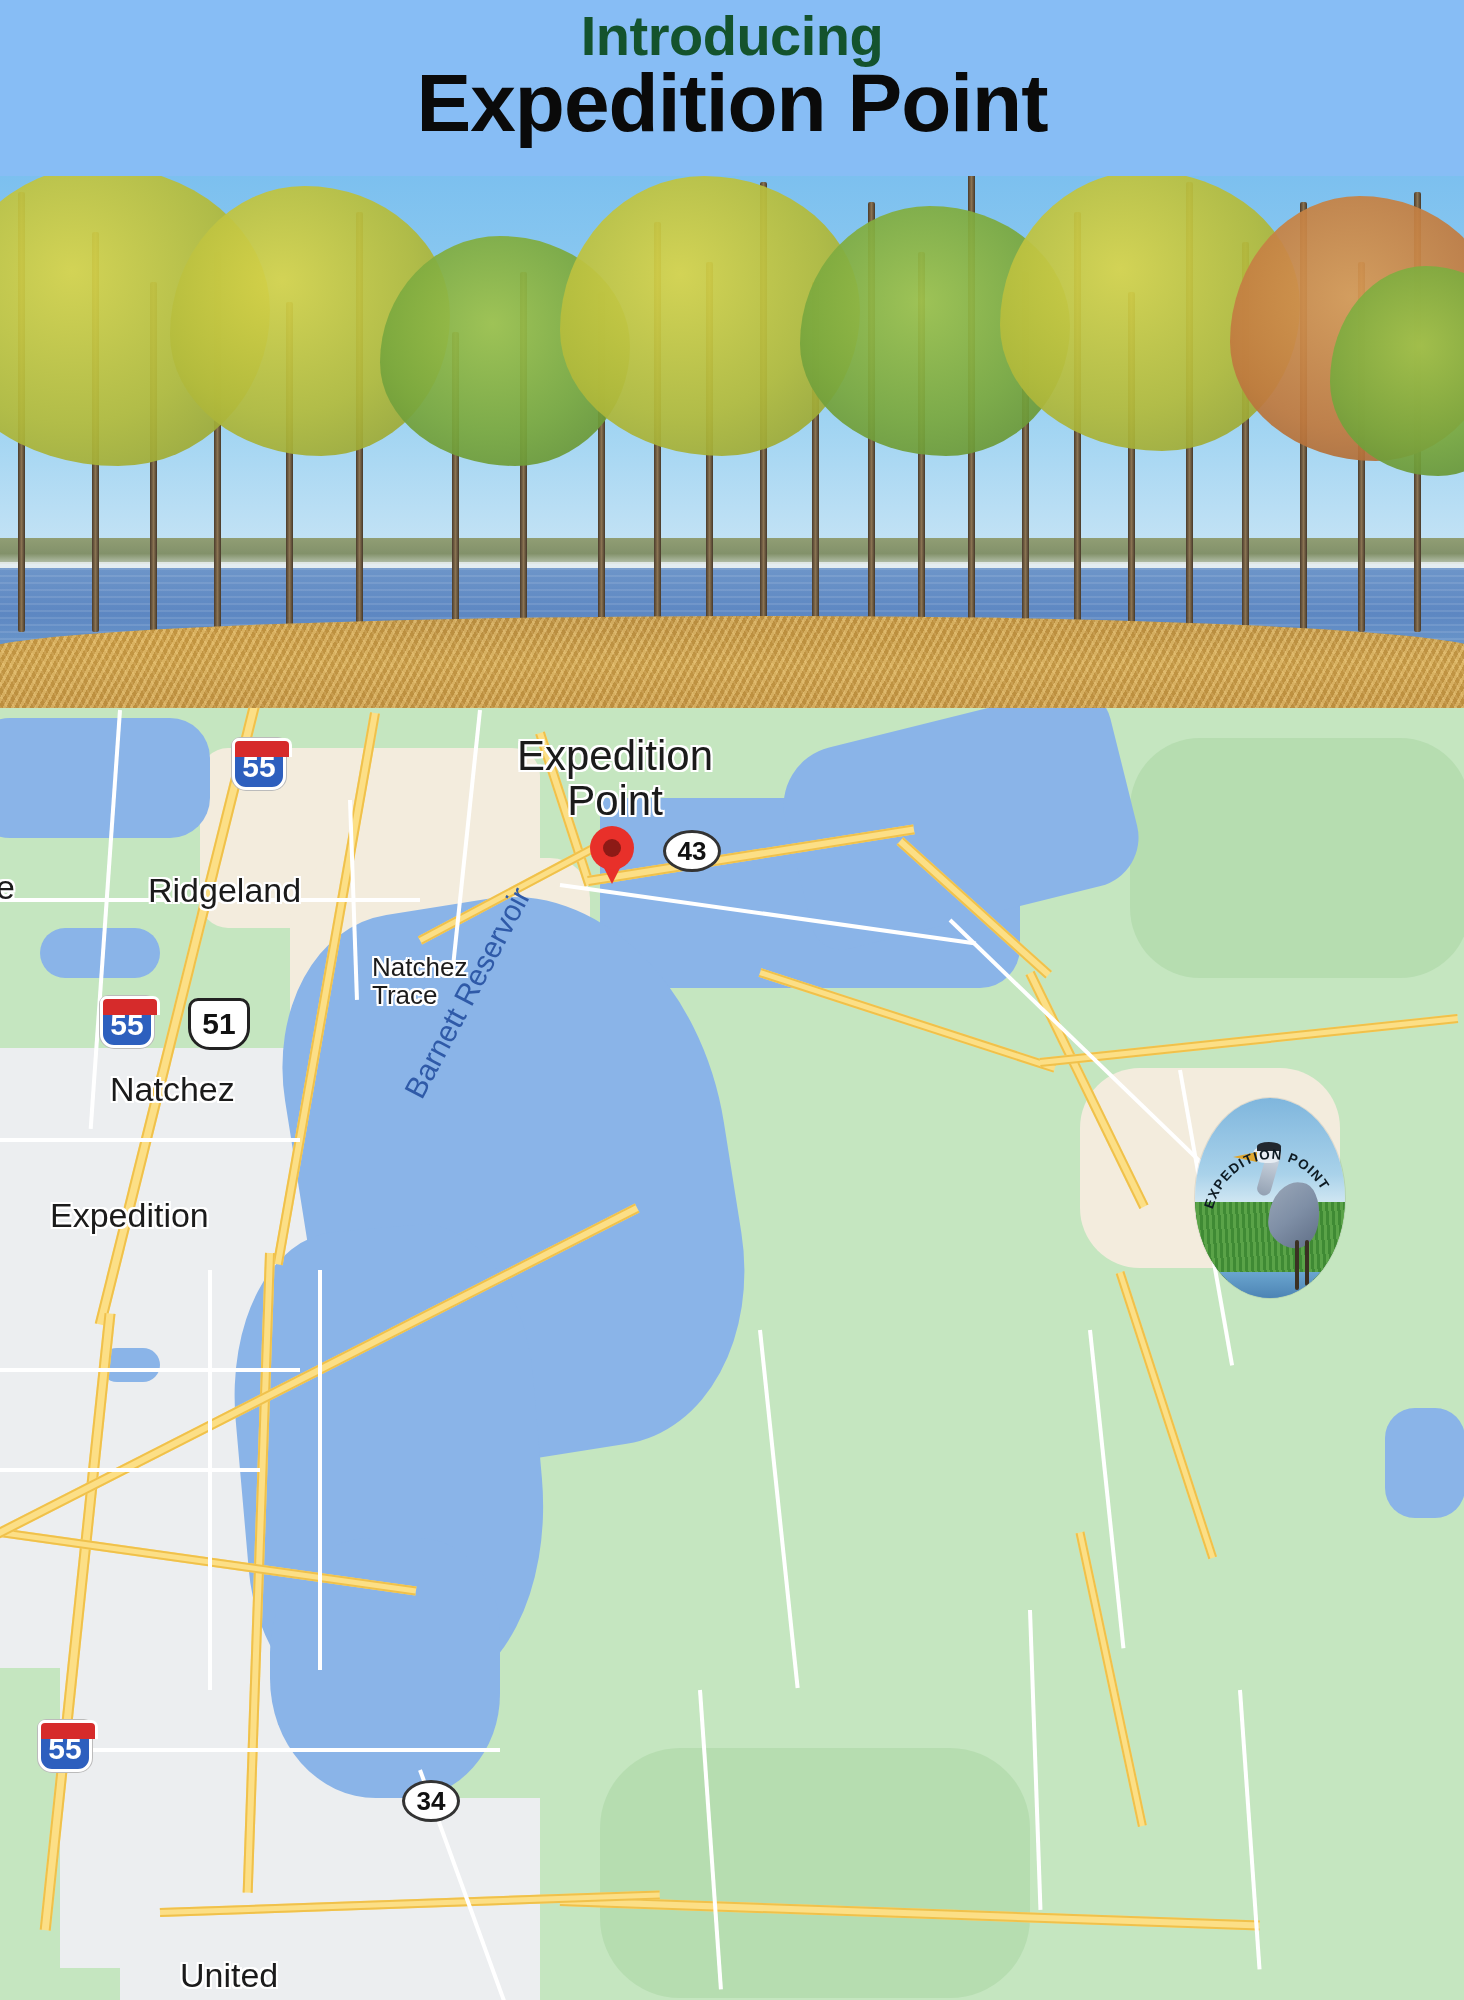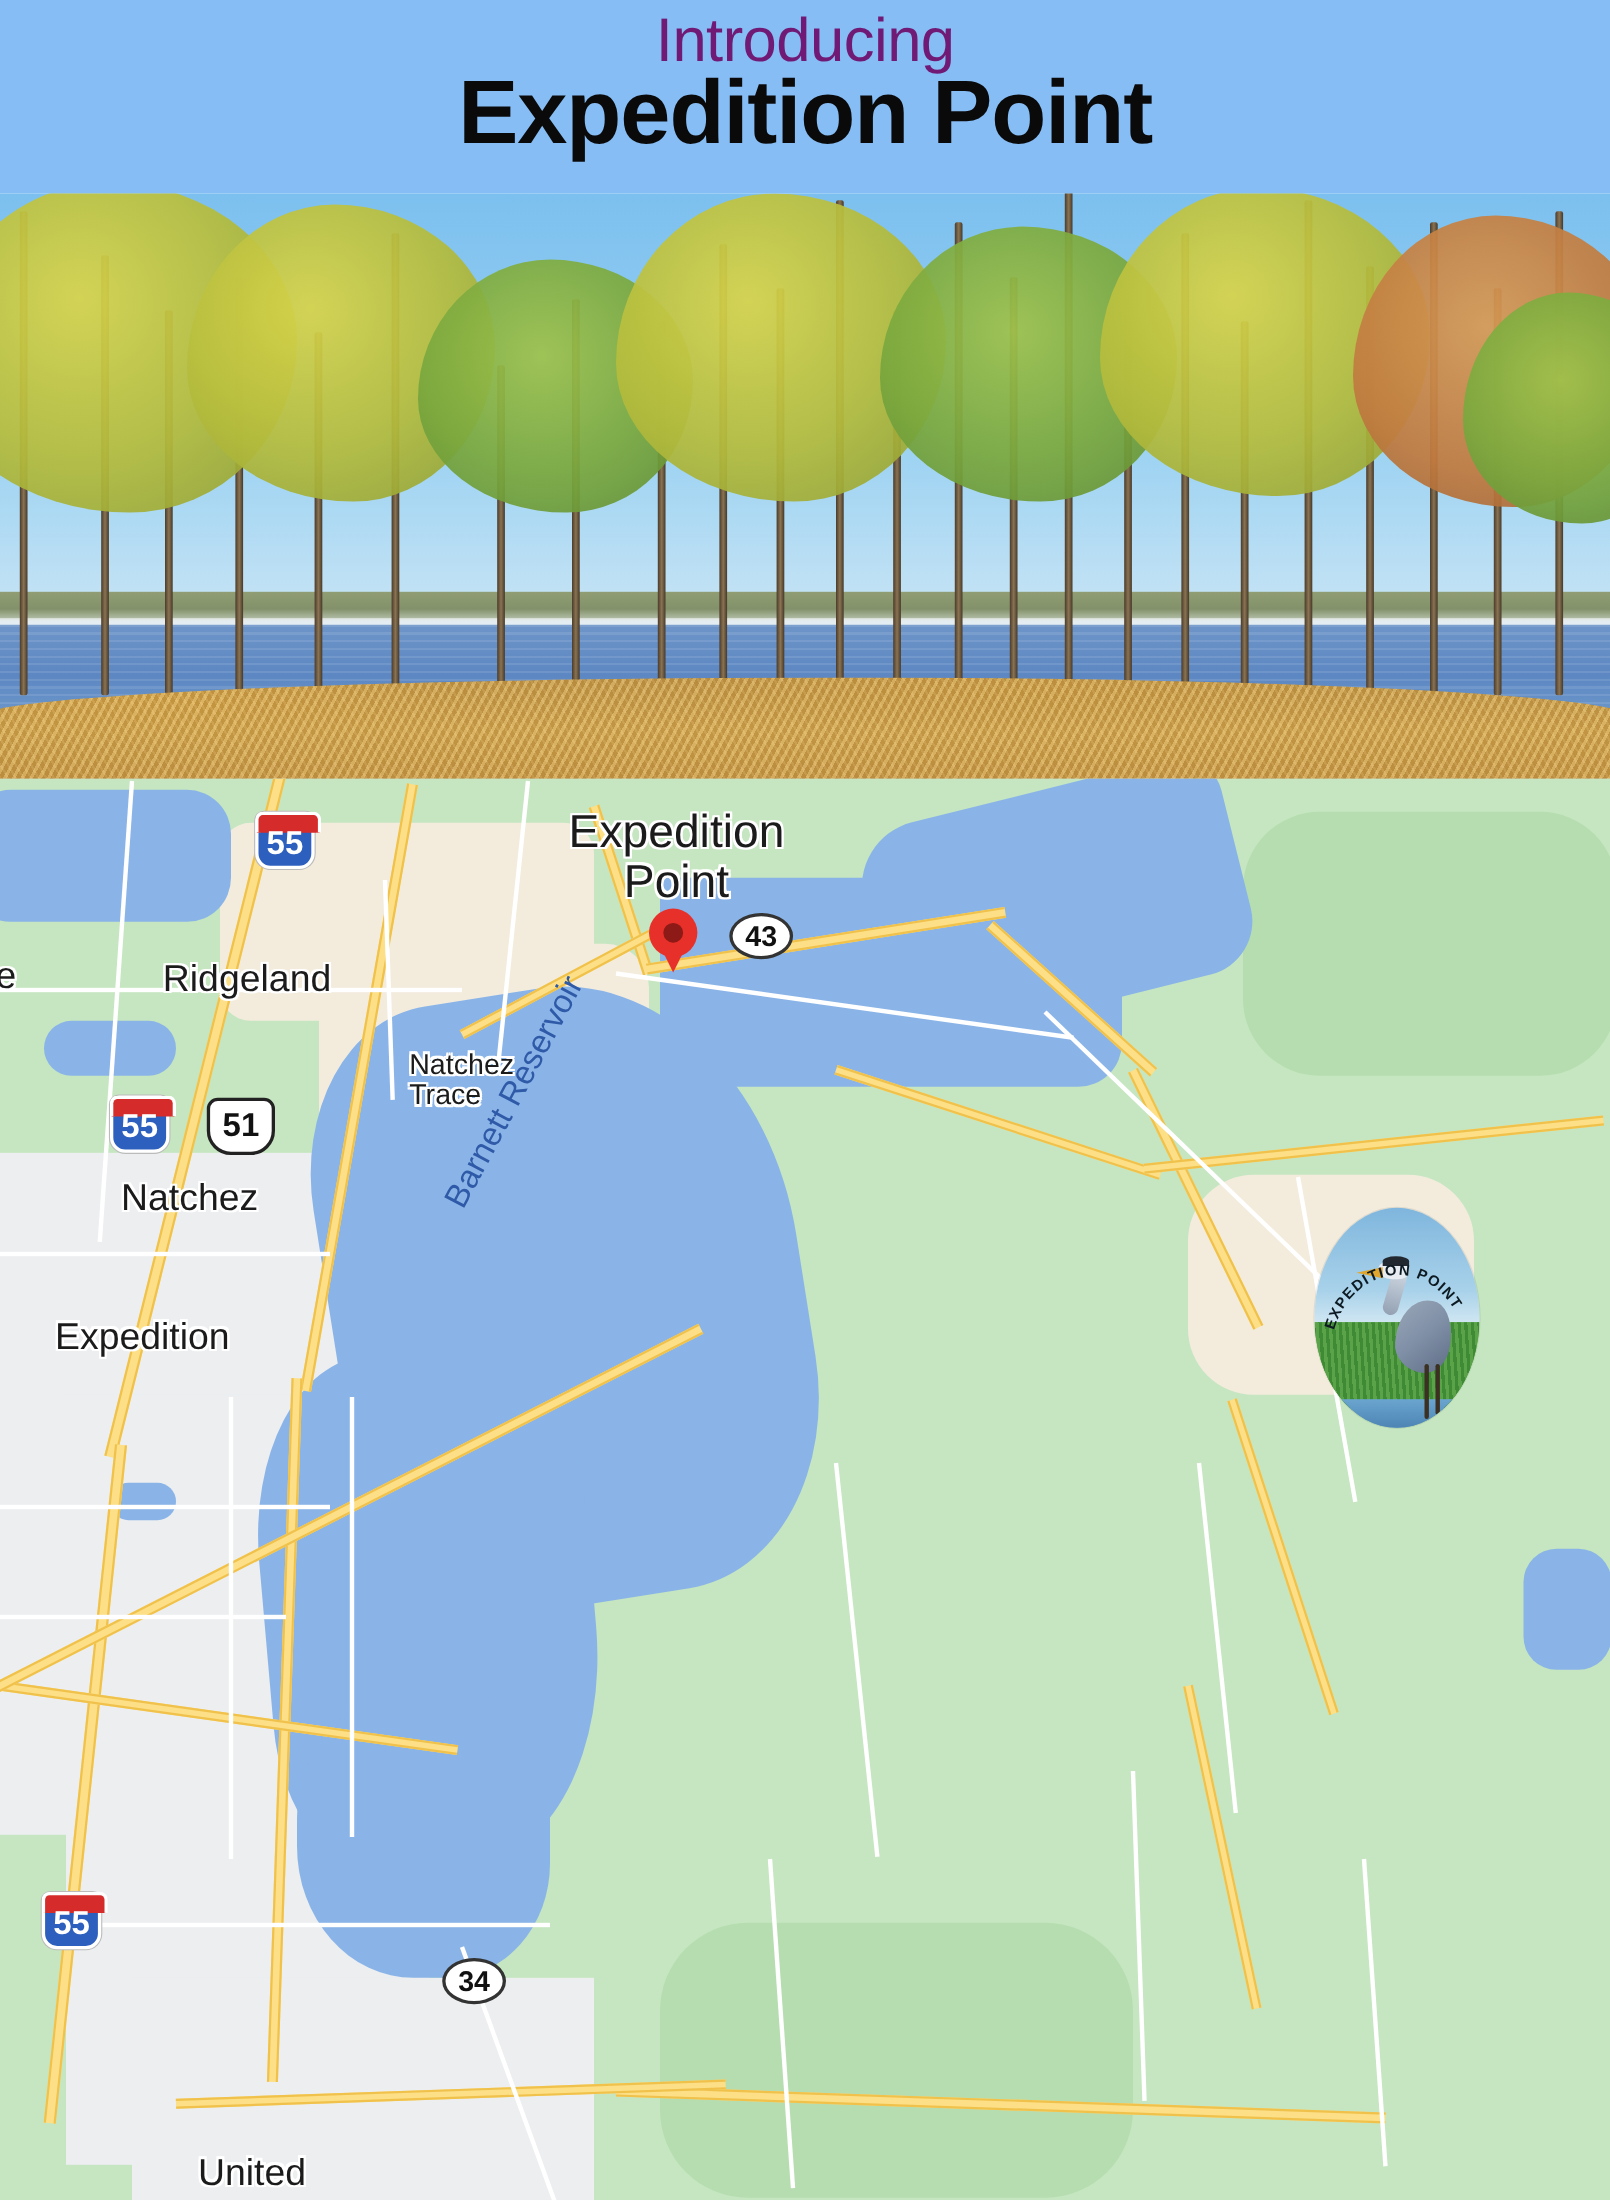--- a/index.html
+++ b/index.html
@@ -12,21 +12,21 @@
 
   
   .banner {
     position: absolute; left: 0; top: 0; width: 1464px; height: 176px;
     background: #87bdf5;
     display: flex; flex-direction: column;
     align-items: center; justify-content: flex-start;
     padding-top: 6px;
   }
   .banner-line1 {
-    font-size: 56px; font-weight: 400; color: #701a75; line-height: 1.08;
+    font-size: 56px; font-weight: 700; color: #14532d; line-height: 1.08;
     letter-spacing: -0.5px;
   }
   .banner-line2 {
     font-size: 82px; font-weight: 700; color: #0a0a0a; line-height: 1.0;
     letter-spacing: -1px; margin-top: -4px;
   }
 
   
   .photo {
     position: absolute; left: 0; top: 176px; width: 1464px; height: 532px;

